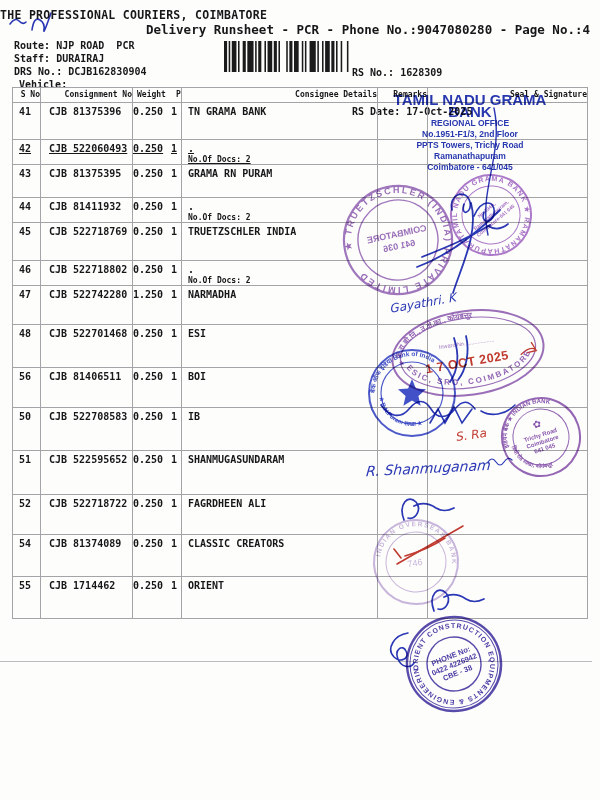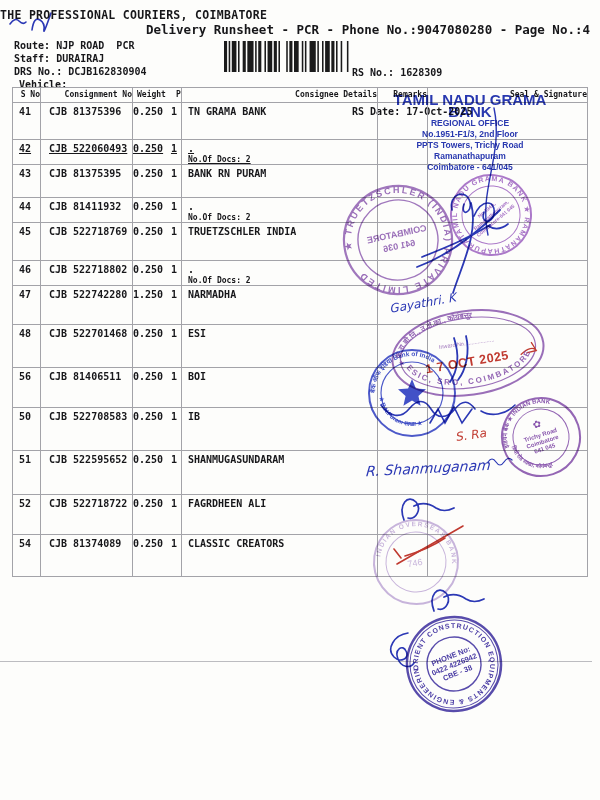--- a/index.html
+++ b/index.html
@@ -146,21 +146,21 @@
           <tr style="height: 33px;">
       <td class="c-sno">43</td>
       <td class="c-con">CJB 81375395</td>
       <td>
               <div class="wp">
                 <span class="w">0.250</span>
                 <span class="p">1</span>
               </div>
             </td>
       <td>
-              <div class="nm">BANK RN PURAM</div>
+              <div class="nm">GRAMA RN PURAM</div>
               <div class="nt"></div>
             </td>
       <td></td>
       <td></td>
     </tr>
           <tr style="height: 25px;">
       <td class="c-sno">44</td>
       <td class="c-con">CJB 81411932</td>
       <td>
               <div class="wp">
@@ -307,20 +307,36 @@
       <td class="c-sno">54</td>
       <td class="c-con">CJB 81374089</td>
       <td>
               <div class="wp">
                 <span class="w">0.250</span>
                 <span class="p">1</span>
               </div>
             </td>
       <td>
               <div class="nm">CLASSIC CREATORS</div>
+              <div class="nt"></div>
+            </td>
+      <td></td>
+      <td></td>
+    </tr>
+          <tr style="height: 42px;">
+      <td class="c-sno">55</td>
+      <td class="c-con">CJB 1714462</td>
+      <td>
+              <div class="wp">
+                <span class="w">0.250</span>
+                <span class="p">1</span>
+              </div>
+            </td>
+      <td>
+              <div class="nm">ORIENT</div>
               <div class="nt"></div>
             </td>
       <td></td>
       <td></td>
     </tr>
         </tbody>
     </table>
   </div>
   <div class="tbl-bottom"></div>
 

